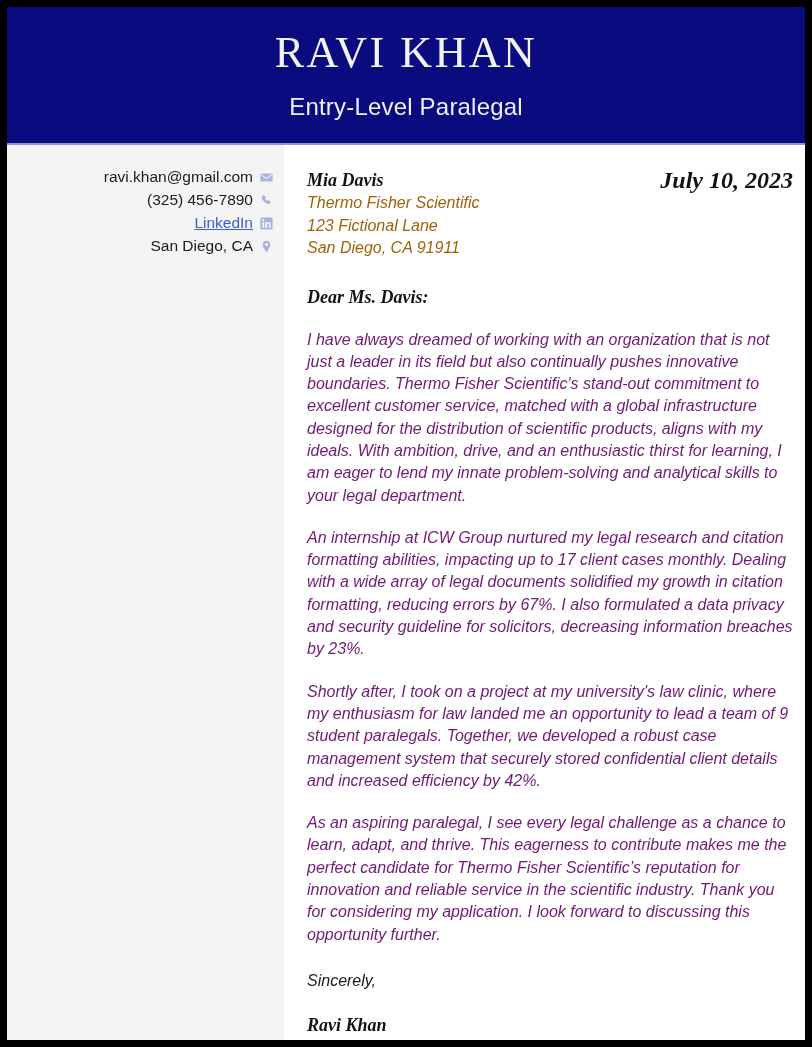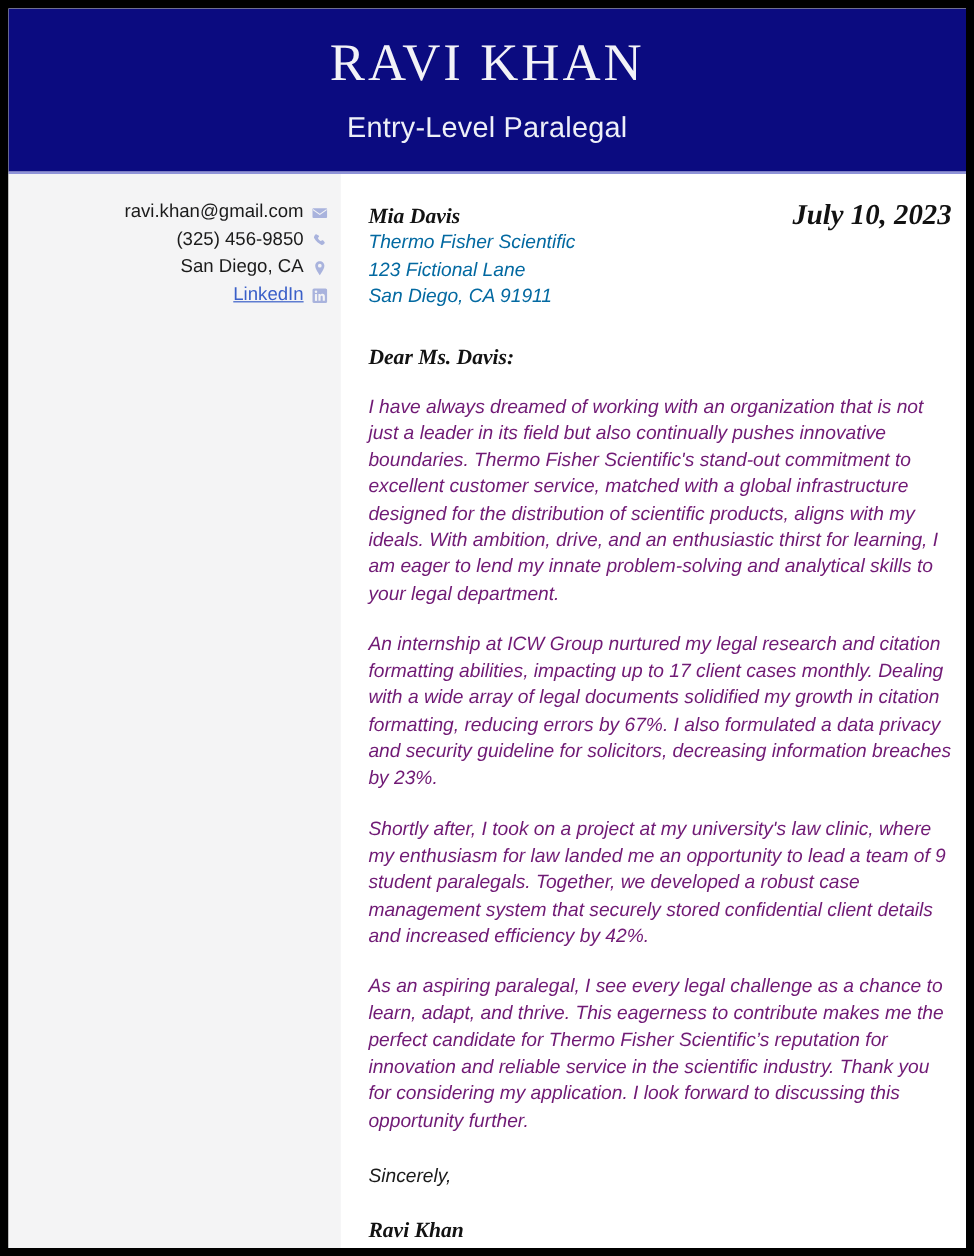--- a/index.html
+++ b/index.html
@@ -140,21 +140,21 @@
     font-family: "Liberation Serif", "DejaVu Serif", serif;
     font-weight: bold;
     font-size: 24px;
     line-height: 24px;
     color: #121212;
     white-space: nowrap;
   }
   .recipient-line {
     font-size: 16px;
     line-height: 22.5px;
-    color: #0369a1;
+    color: #a16207;
   }
 
   .salutation {
     margin-top: 25px;
     font-family: "Liberation Serif", "DejaVu Serif", serif;
     font-weight: bold;
     font-size: 18px;
     line-height: 24px;
     color: #121212;
   }
@@ -200,46 +200,46 @@
         <span class="contact-text">ravi.khan@gmail.com</span>
         <span class="contact-icon">
           <svg width="13" height="13" viewBox="0 0 16 16" fill="currentColor" aria-hidden="true">
             <rect x="0.5" y="3" width="15" height="10" rx="1"></rect>
             <path d="M1 3.8 L8 8.7 L15 3.8 L15 5.2 L8 10.1 L1 5.2 Z" fill="#f4f4f5"></path>
           </svg>
         </span>
       </li>
 
       <li class="contact-row">
-        <span class="contact-text">(325) 456-9850</span>
+        <span class="contact-text">(325) 456-7890</span>
         <span class="contact-icon">
           <svg width="13" height="13" viewBox="0 0 16 16" fill="currentColor" aria-hidden="true">
             <path d="M4.2 1.6c-.5 0-1 .3-1.3.8l-.7 1.3c-.3.6-.2 1.3.1 1.9.9 1.7 2.1 3.2 3.6 4.4 1.2 1 2.5 1.8 3.9 2.4.6.3 1.3.1 1.8-.3l1.1-1c.5-.4.5-1.2.1-1.7l-1.3-1.4c-.4-.4-1-.5-1.5-.2l-.9.5c-.2.1-.5.1-.7-.1-.9-.7-1.7-1.6-2.3-2.6-.1-.2-.1-.5.1-.6l.7-.6c.4-.4.5-1 .2-1.5L5.3 2.1c-.2-.3-.6-.5-1-.5z"></path>
-          </svg>
-        </span>
-      </li>
-
-      <li class="contact-row">
-        <span class="contact-text">San Diego, CA</span>
-        <span class="contact-icon">
-          <svg width="13" height="13" viewBox="0 0 16 16" fill="currentColor" aria-hidden="true">
-            <path d="M8 0.8c-2.6 0-4.7 2.1-4.7 4.7 0 3.5 4.7 9.7 4.7 9.7s4.7-6.2 4.7-9.7c0-2.6-2.1-4.7-4.7-4.7z"></path>
-            <circle cx="8" cy="5.4" r="1.9" fill="#f4f4f5"></circle>
           </svg>
         </span>
       </li>
 
       <li class="contact-row">
         <span class="contact-text link">LinkedIn</span>
         <span class="contact-icon">
           <svg width="13" height="13" viewBox="0 0 16 16" fill="currentColor" aria-hidden="true">
             <rect x="0.5" y="0.5" width="15" height="15" rx="1.6"></rect>
             <rect x="3" y="6.2" width="2.2" height="7" fill="#f4f4f5"></rect>
             <circle cx="4.1" cy="3.8" r="1.3" fill="#f4f4f5"></circle>
             <path d="M6.6 6.2h2.1v1c.4-.7 1.2-1.2 2.1-1.2 1.6 0 2.4 1 2.4 2.9v4.3h-2.2V9.3c0-.9-.3-1.4-1.1-1.4-.7 0-1.1.5-1.1 1.4v3.9H6.6z" fill="#f4f4f5"></path>
+          </svg>
+        </span>
+      </li>
+
+      <li class="contact-row">
+        <span class="contact-text">San Diego, CA</span>
+        <span class="contact-icon">
+          <svg width="13" height="13" viewBox="0 0 16 16" fill="currentColor" aria-hidden="true">
+            <path d="M8 0.8c-2.6 0-4.7 2.1-4.7 4.7 0 3.5 4.7 9.7 4.7 9.7s4.7-6.2 4.7-9.7c0-2.6-2.1-4.7-4.7-4.7z"></path>
+            <circle cx="8" cy="5.4" r="1.9" fill="#f4f4f5"></circle>
           </svg>
         </span>
       </li>
 
     </ul>
   </div>
 
   <div class="content">
 
     <div class="letter-head">

